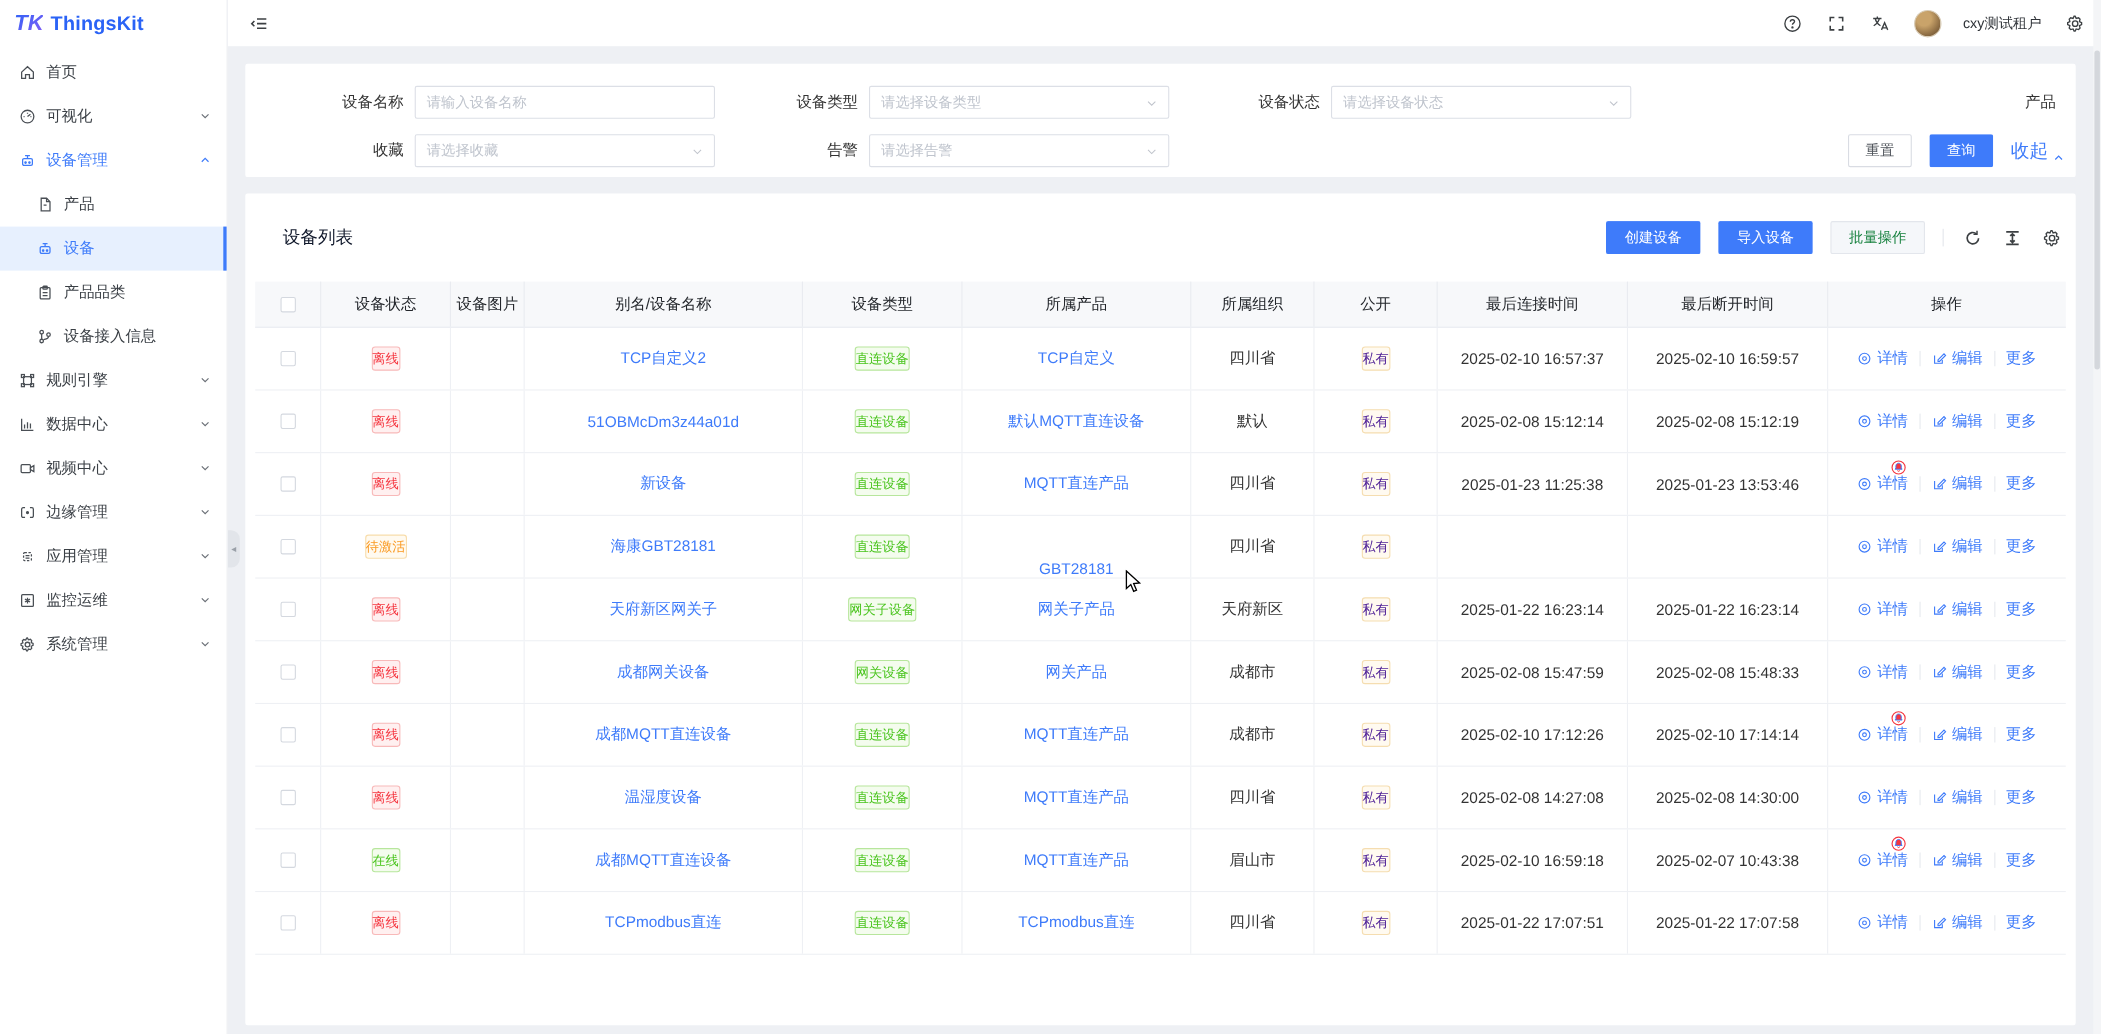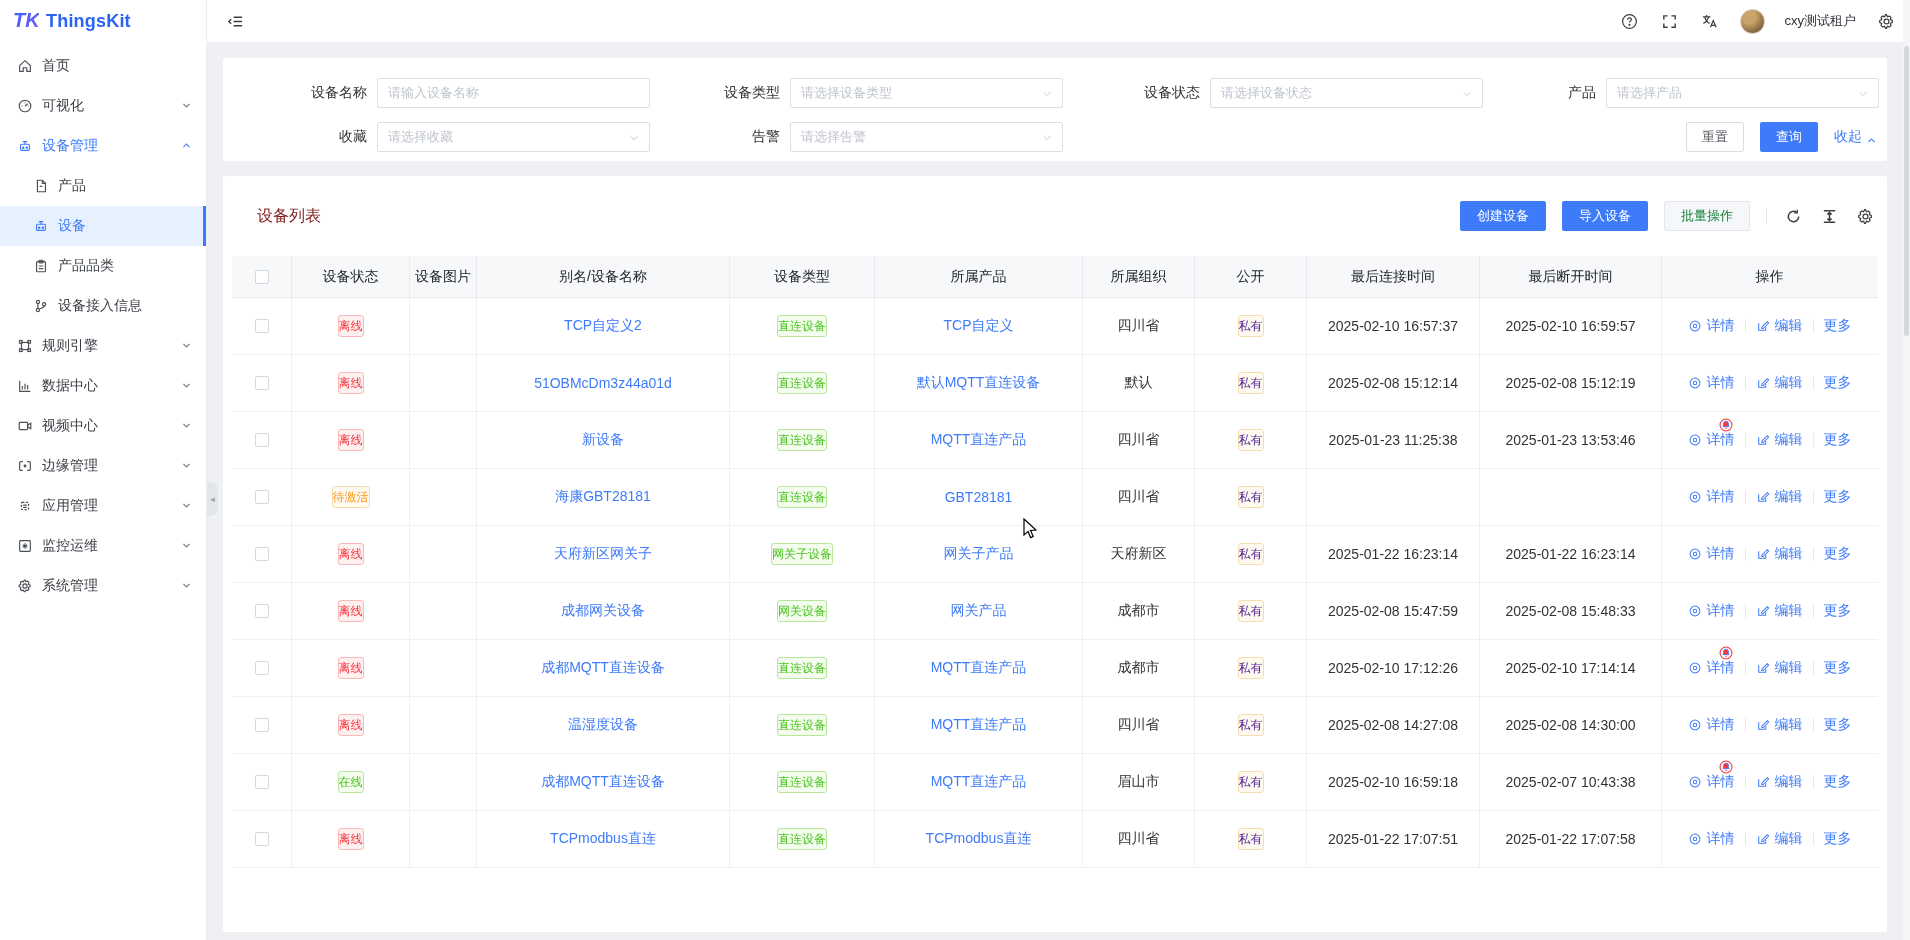--- a/index.html
+++ b/index.html
@@ -39,26 +39,26 @@
   .flabel { font-size:14px; color:#333; margin-right:10px; white-space:nowrap; }
   .fctrl { position:relative; width:273px; height:30px; border:1px solid #dcdfe6; border-radius:2px; background:#fff; display:flex; align-items:center; padding:0 10px; }
   .fctrl .ph { color:#bfc4cd; font-size:13px; }
   .fctrl .sel-arrow { position:absolute; right:9px; top:8px; }
   .fctrl .sel-arrow svg { width:12px; height:12px; stroke:#c0c4cc; }
   .fbuttons { display:flex; align-items:center; justify-content:flex-end; gap:16px; padding-right:2px; }
   .btn { height:30px; border-radius:2px; font-size:13px; display:inline-flex; align-items:center; justify-content:center; padding:0 15px; cursor:pointer; border:1px solid transparent; white-space:nowrap; }
   .btn.plain { background:#fff; border-color:#d9dce3; color:#51565d; }
   .btn.primary { background:#3e7bfa; color:#fff; }
   .btn.disabled { background:#f5f7fa; border-color:#e3e6ec; color:#15803d; cursor:not-allowed; }
-  .link-collapse { color:#3e7bfa; font-size:14px; display:inline-flex; align-items:flex-end; gap:4px; cursor:pointer; }
+  .link-collapse { color:#3e7bfa; font-size:17px; display:inline-flex; align-items:flex-end; gap:4px; cursor:pointer; }
   .link-collapse svg { width:11px; height:11px; stroke:#3e7bfa; }
 
   .table-card { position:absolute; left:223px; top:176px; width:1664px; height:756px; background:#fff; border-radius:2px; }
   .card-head { height:80px; display:flex; align-items:center; padding:0 12px 0 34px; }
-  .card-title { font-size:16px; font-weight:500; color:#7f1d1d; }
+  .card-title { font-size:16px; font-weight:500; color:#0f172a; }
   .head-actions { margin-left:auto; display:flex; align-items:center; gap:16px; }
   .head-actions .btn { padding:0 16px; }
   .ha-divider { width:1px; height:16px; background:#e3e6ec; }
   .ha-icon { width:20px; height:20px; display:inline-flex; align-items:center; justify-content:center; cursor:pointer; }
   .ha-icon svg { width:17px; height:17px; stroke:#3c4043; }
 
   
   .dtable { margin:0 9px; font-size:14px; }
   .tr { display:flex; align-items:stretch; }
   .th-row { height:42px; background:#f7f8fa; border-bottom:1px solid #e9ebf0; }
@@ -337,26 +337,20 @@
         <span class="flabel">设备状态</span>
         <div class="fctrl">
           <span class="ph">请选择设备状态</span>
           <span class="sel-arrow"><svg viewBox="0 0 18 18" fill="none" stroke-width="1.3">
               <path d="M4 6.5l5 5 5-5" stroke-width="1.4"></path>
             </svg></span>
         </div>
       </div>
       <div class="fcell">
         <span class="flabel">产品</span>
-        <div class="fctrl">
-          <span class="ph">请选择产品</span>
-          <span class="sel-arrow"><svg viewBox="0 0 18 18" fill="none" stroke-width="1.3">
-              <path d="M4 6.5l5 5 5-5" stroke-width="1.4"></path>
-            </svg></span>
-        </div>
       </div>
     </div>
   <div class="frow" id="filter-row-2">
       <div class="fcell">
         <span class="flabel">收藏</span>
         <div class="fctrl">
           <span class="ph">请选择收藏</span>
           <span class="sel-arrow"><svg viewBox="0 0 18 18" fill="none" stroke-width="1.3">
               <path d="M4 6.5l5 5 5-5" stroke-width="1.4"></path>
             </svg></span>
@@ -593,21 +587,21 @@
         <div class="td" style="width: 118px;">
           <span class="tag warning">待激活</span>
         </div>
         <div class="td" style="width: 67px;"></div>
         <div class="td" style="width: 253px;">
           <a class="cell-link">海康GBT28181</a>
         </div>
         <div class="td" style="width: 145px;">
           <span class="tag success">直连设备</span>
         </div>
-        <div class="td" style="width: 208px;">
+        <div class="td" style="width: 208px; align-items: flex-end;">
           <a class="cell-link">GBT28181</a>
         </div>
         <div class="td" style="width: 112px;">
           <span>四川省</span>
         </div>
         <div class="td" style="width: 112px;">
           <span class="tag private">私有</span>
         </div>
         <div class="td" style="width: 173px;">
           <span></span>

